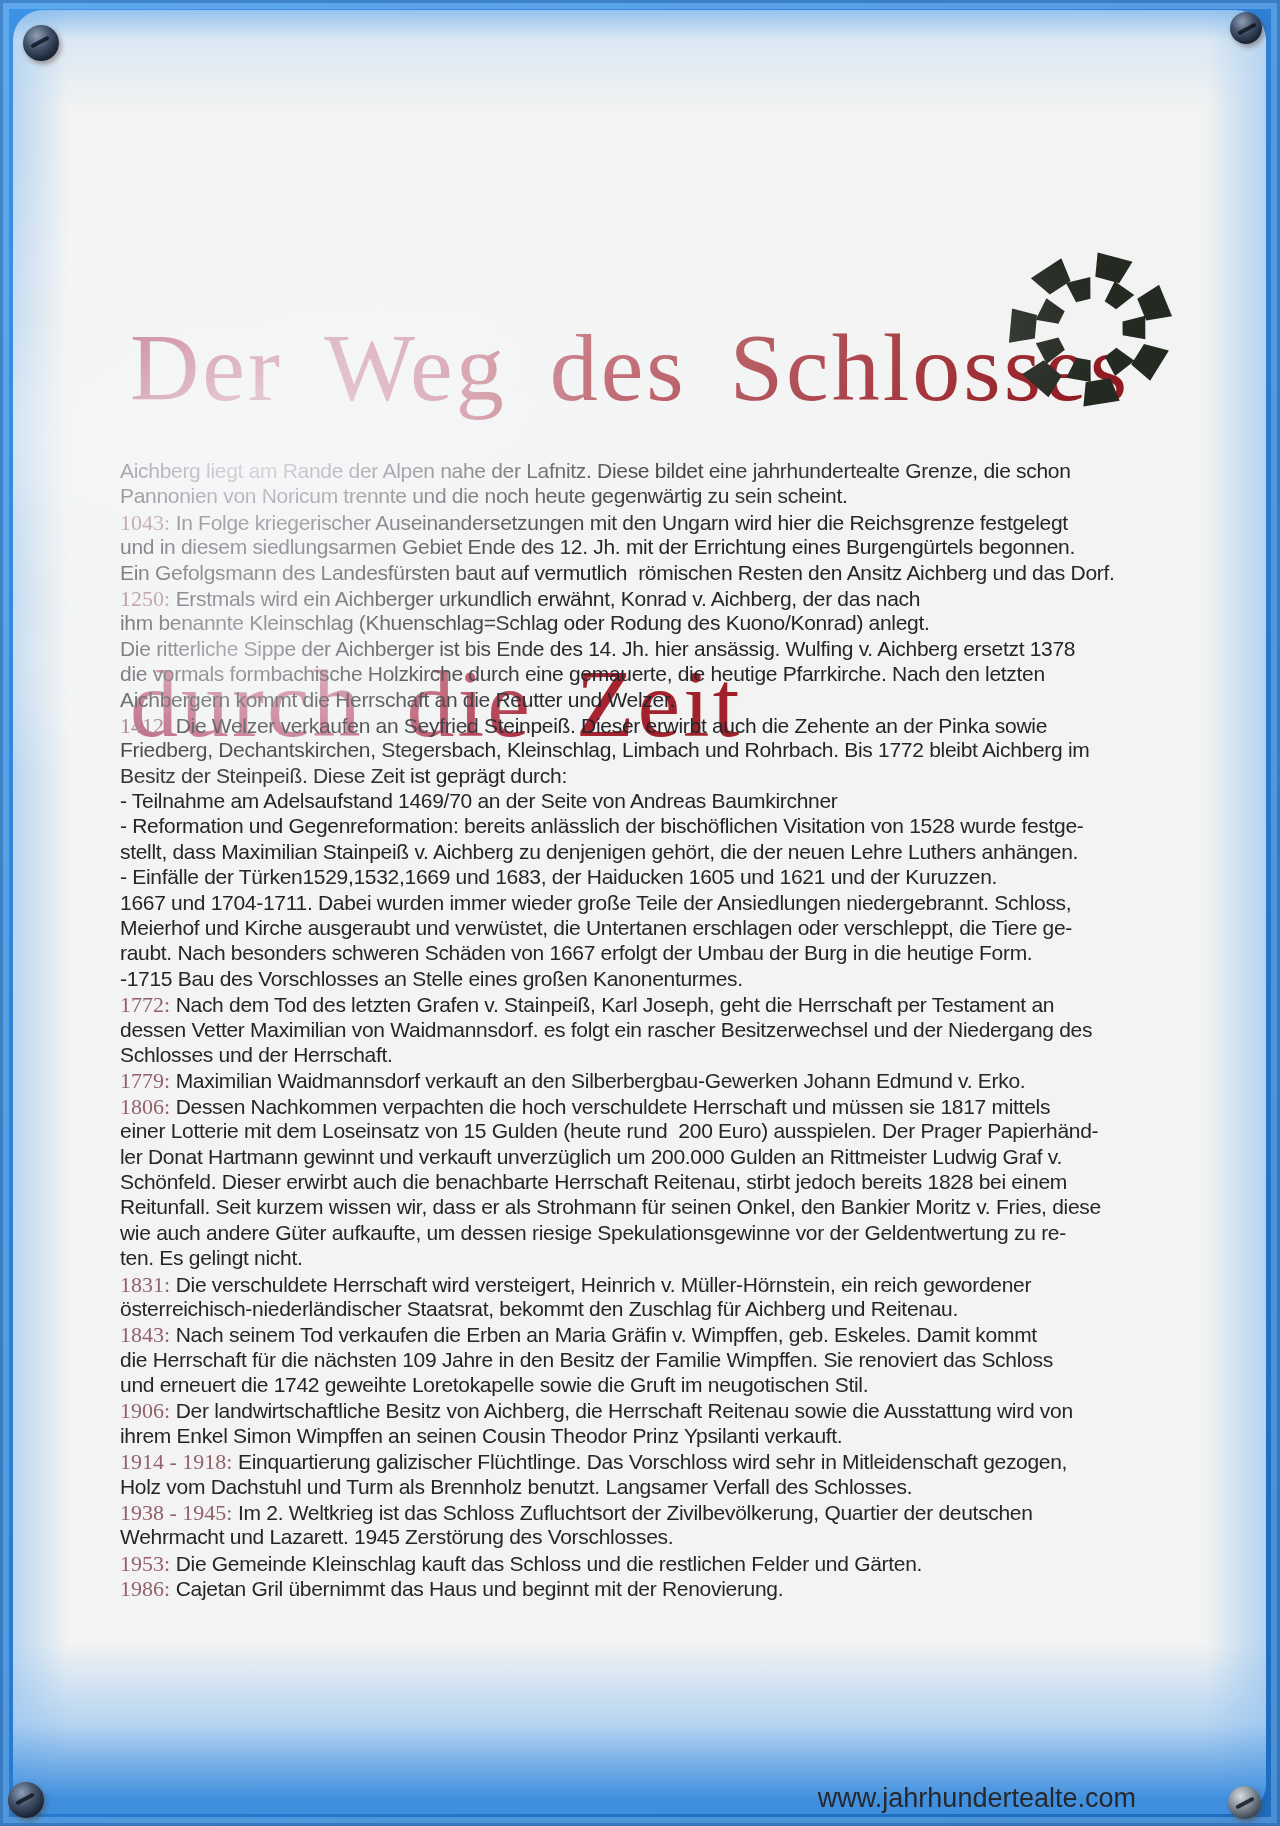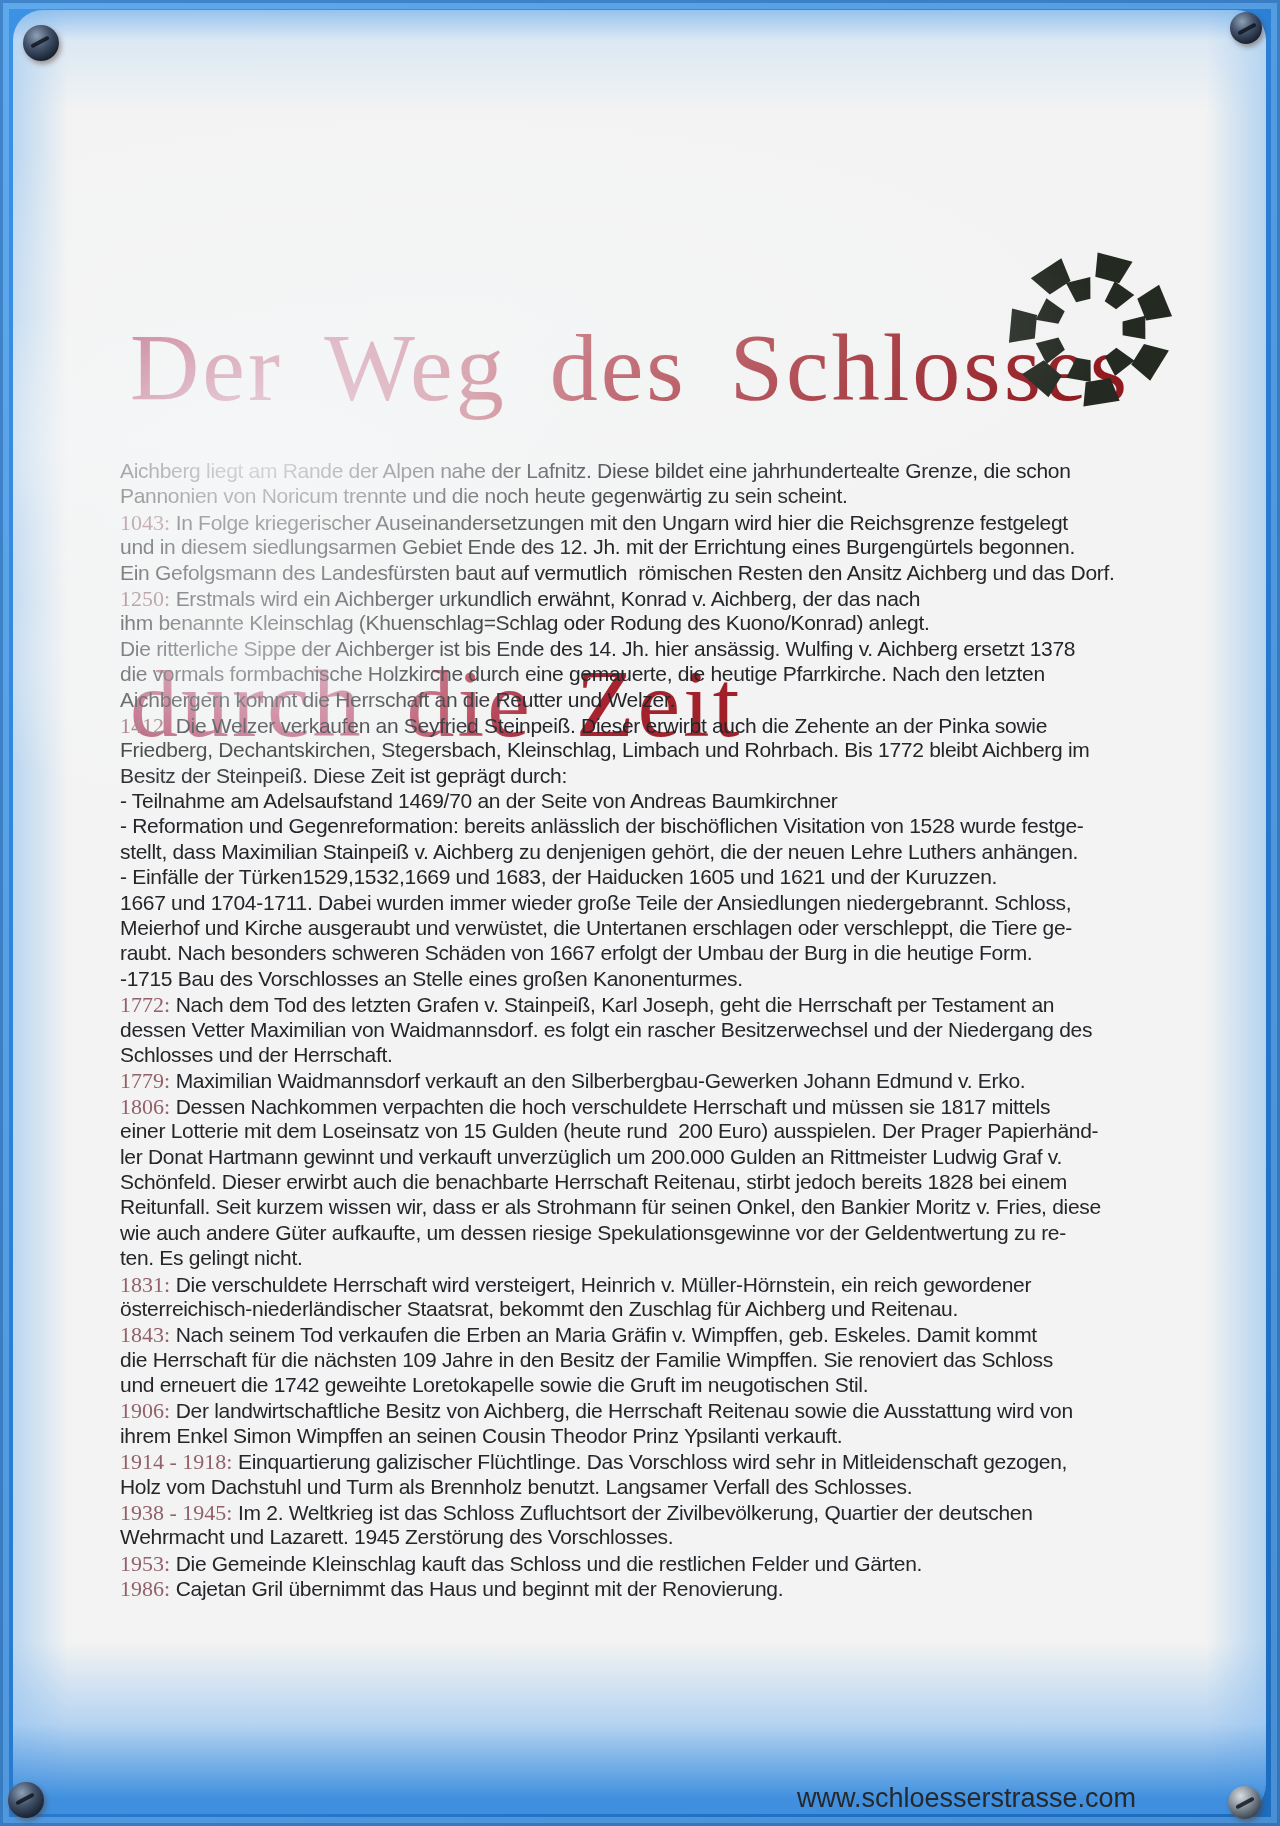--- a/index.html
+++ b/index.html
@@ -144,21 +144,21 @@
       <div class="line">Holz vom Dachstuhl und Turm als Brennholz benutzt. Langsamer Verfall des Schlosses.</div>
       <div class="line"><span class="year">1938 - 1945:</span> Im 2. Weltkrieg ist das Schloss Zufluchtsort der Zivilbevölkerung, Quartier der deutschen</div>
       <div class="line">Wehrmacht und Lazarett. 1945 Zerstörung des Vorschlosses.</div>
       <div class="line"><span class="year">1953:</span> Die Gemeinde Kleinschlag kauft das Schloss und die restlichen Felder und Gärten.</div>
       <div class="line"><span class="year">1986:</span> Cajetan Gril übernimmt das Haus und beginnt mit der Renovierung.</div>
     </div>
 
   <div class="glare"></div>
 
   <div class="footer">
-    <div>www.schloesserstrasse.com</div>
+    <div>www.jahrhundertealte.com</div>
     
   </div>
 </div>
 
 <div class="screw" style="left:23px;top:25px;"></div>
 <div class="screw" style="left:1230px;top:12px;width:32px;height:32px;"></div>
 <div class="screw" style="left:8px;top:1782px;"></div>
 <div class="screw light" style="left:1228px;top:1786px;width:33px;height:33px;"></div>
 
 </body></html>

